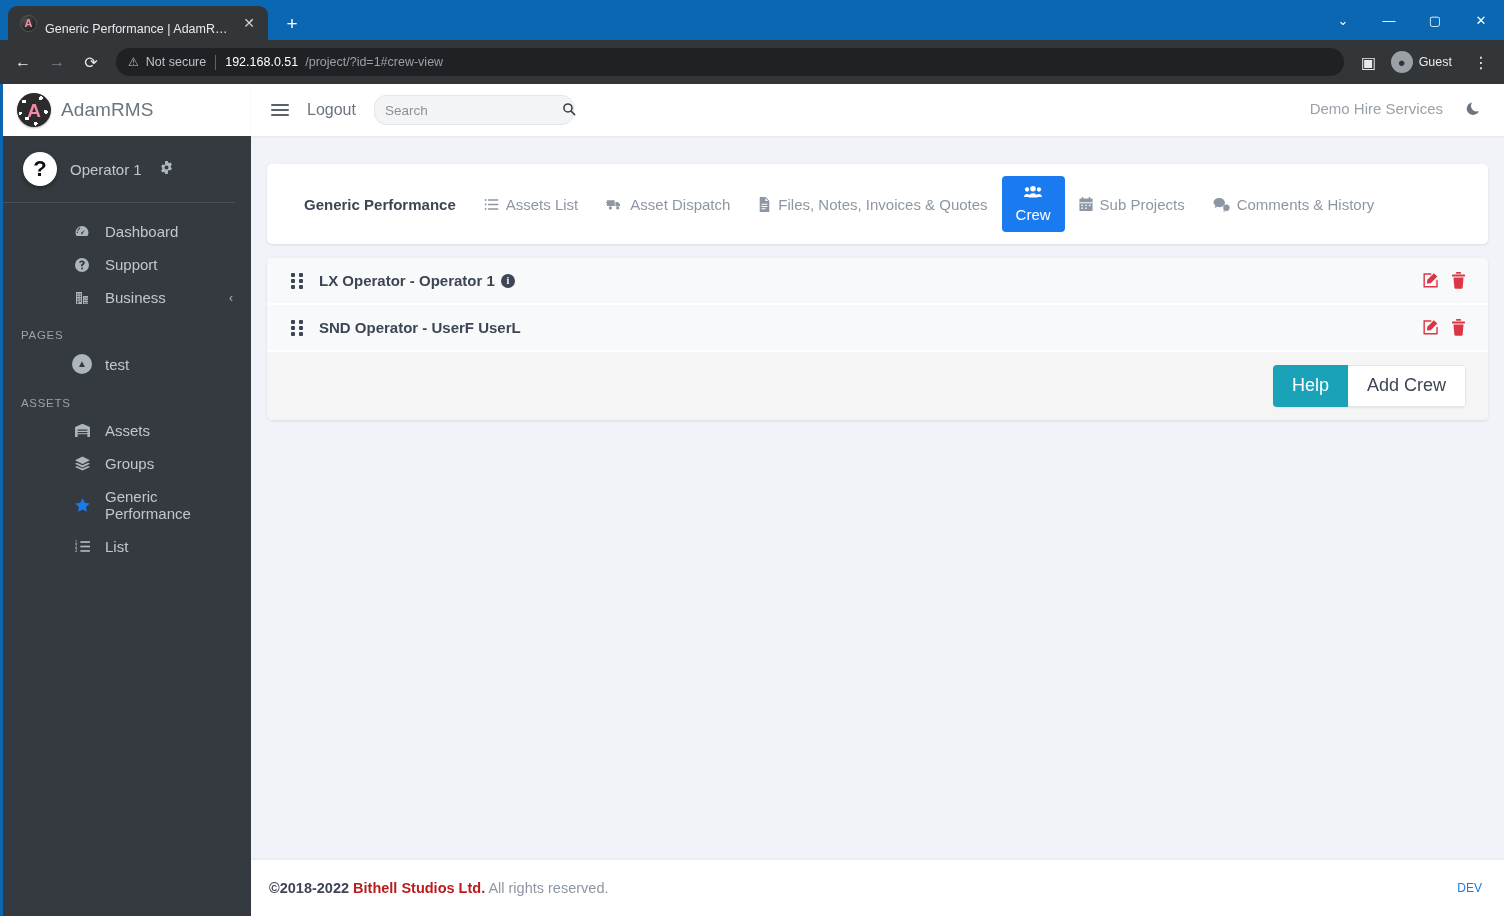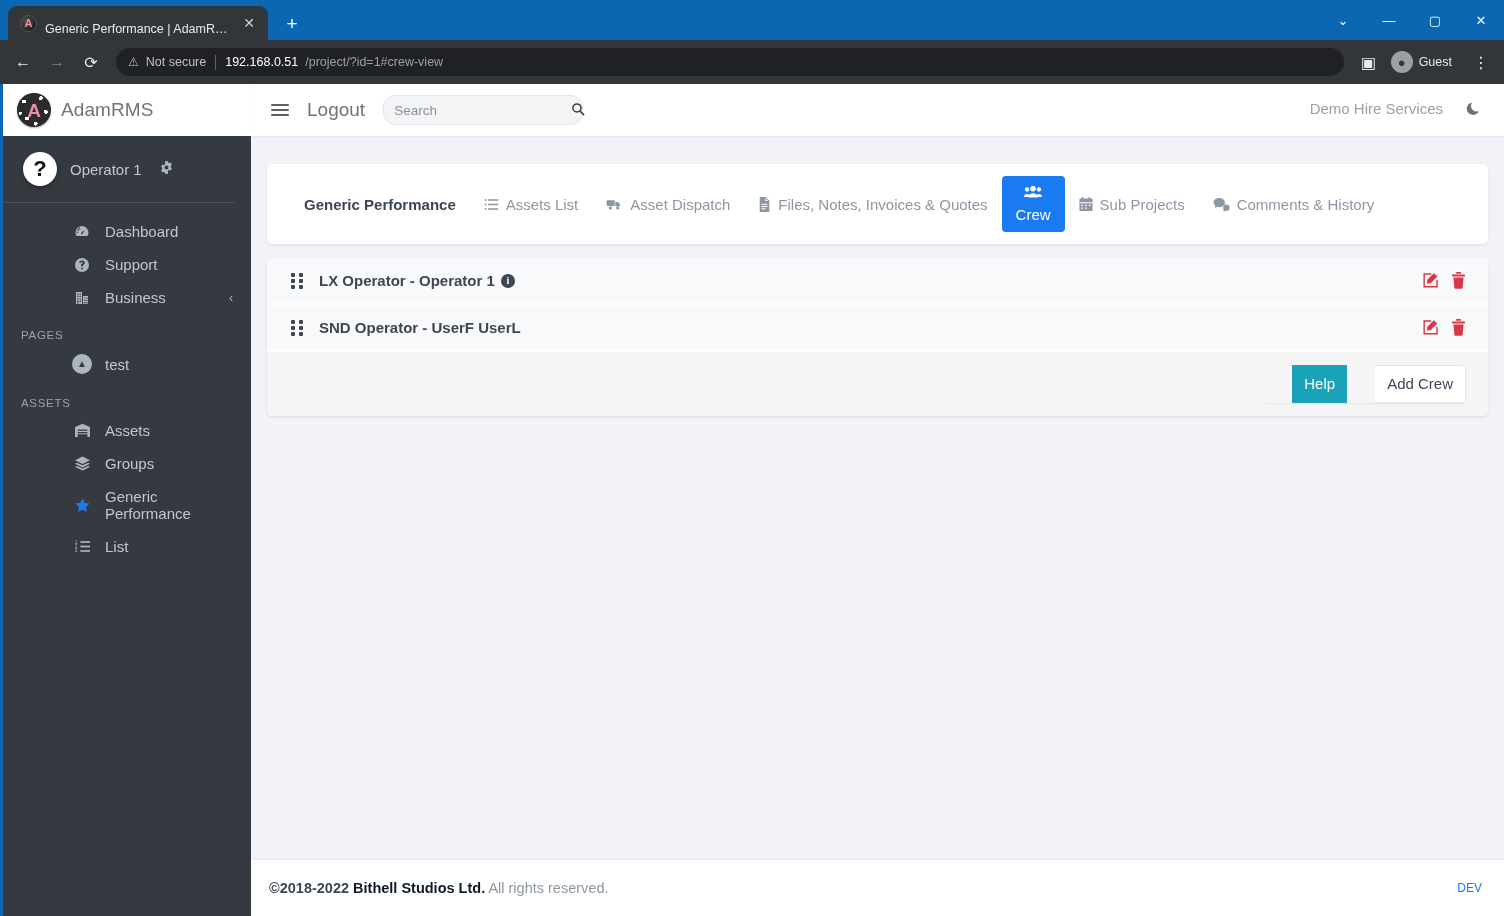--- a/index.html
+++ b/index.html
@@ -139,21 +139,21 @@
   }
 
   .content { flex: 1; display: flex; flex-direction: column; min-width: 0; }
   .topbar {
     height: 52px; background: #ffffff; display: flex; align-items: center;
     padding: 0 22px 0 20px; gap: 18px; flex: 0 0 52px;
     box-shadow: 0 1px 2px rgba(0,0,0,.06);
   }
   .hamburger { display: flex; flex-direction: column; gap: 3px; width: 18px; }
   .hamburger i { display: block; height: 2px; background: #5a6268; border-radius: 1px; }
-  .logout-link { color: #6c757d; font-size: 19px; }
+  .logout-link { color: #6c757d; font-size: 16px; }
   .searchbox {
     width: 200px; height: 30px; background: #f3f4f6; border: 1px solid #e4e6ea;
     border-radius: 12px; display: flex; align-items: center; padding: 0 10px;
   }
   .searchbox input {
     flex: 1; border: none; background: transparent; outline: none;
     font-size: 13.5px; color: #495057; font-family: inherit;
   }
   .searchbox input::placeholder { color: #8a9199; }
   .search-ico { color: #3a3f44; font-size: 14px; }
@@ -194,33 +194,33 @@
     margin-left: 6px; vertical-align: 1px; line-height: 1;
   }
   .row-actions { margin-left: auto; display: flex; align-items: center; gap: 12px; }
   .act-ico { color: #dc3545; font-size: 17px; line-height: 1; display: flex; }
 
   .crew-footer {
     background: #f5f5f6; padding: 13px 22px; display: flex; justify-content: flex-end;
   }
   .btn-group { display: flex; border-radius: 4px; overflow: hidden; box-shadow: 0 1px 2px rgba(0,0,0,.07); }
   .btn {
-    padding: 9px 12px; font-size: 15px; line-height: 1.2;
-    display: flex; align-items: center; margin-left: 28px;
+    padding: 9px 19px; font-size: 18px; line-height: 1.2;
+    display: flex; align-items: center;
   }
   .btn-help { background: #1aa3b8; color: #ffffff; }
   .btn-addcrew { background: #ffffff; color: #3d4654; border: 1px solid #e2e5e9; border-left: none; }
 
   .footer {
     height: 56px; background: #ffffff; display: flex; align-items: center;
     padding: 0 22px 0 18px; flex: 0 0 56px; box-shadow: 0 -1px 2px rgba(0,0,0,.05);
   }
   .foot-txt { font-size: 14.5px; color: #8d97a3; }
   .foot-txt b { color: #3d4654; font-weight: bold; }
-  .foot-link { color: #0f172a; font-weight: bold; }
+  .foot-link { color: #b91c1c; font-weight: bold; }
   .foot-dev { margin-left: auto; color: #1a7bf0; font-size: 12px; }
 </style>
 </head>
 <body>
 
 <div class="browser">
 
   <div class="tabstrip">
     <div class="tab">
       <span class="tab-favicon">A</span>

